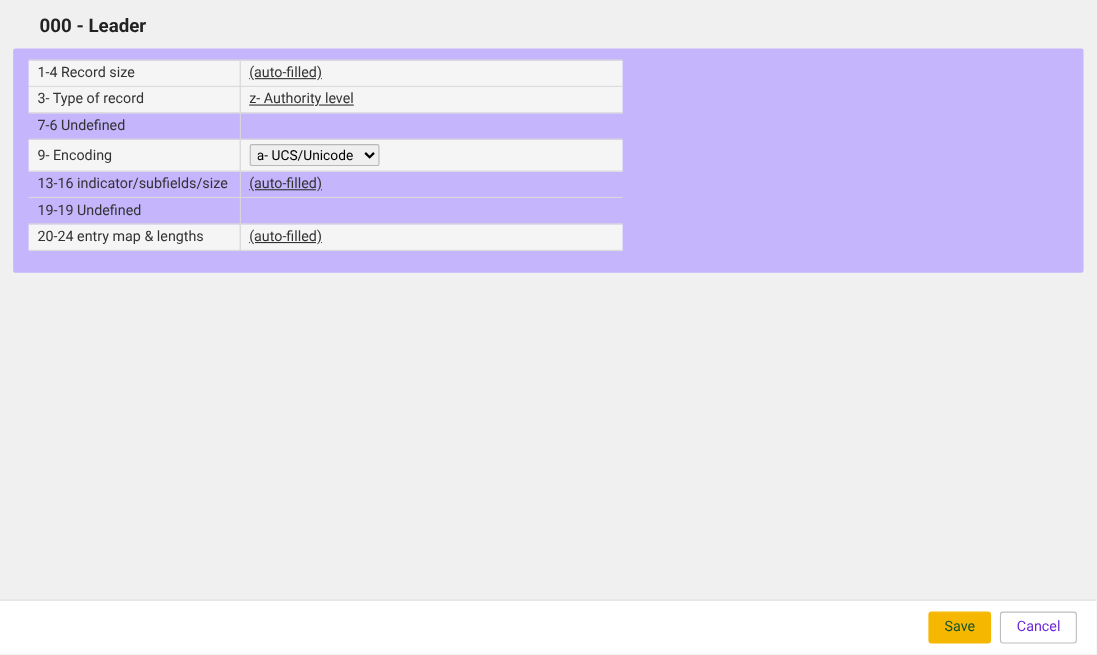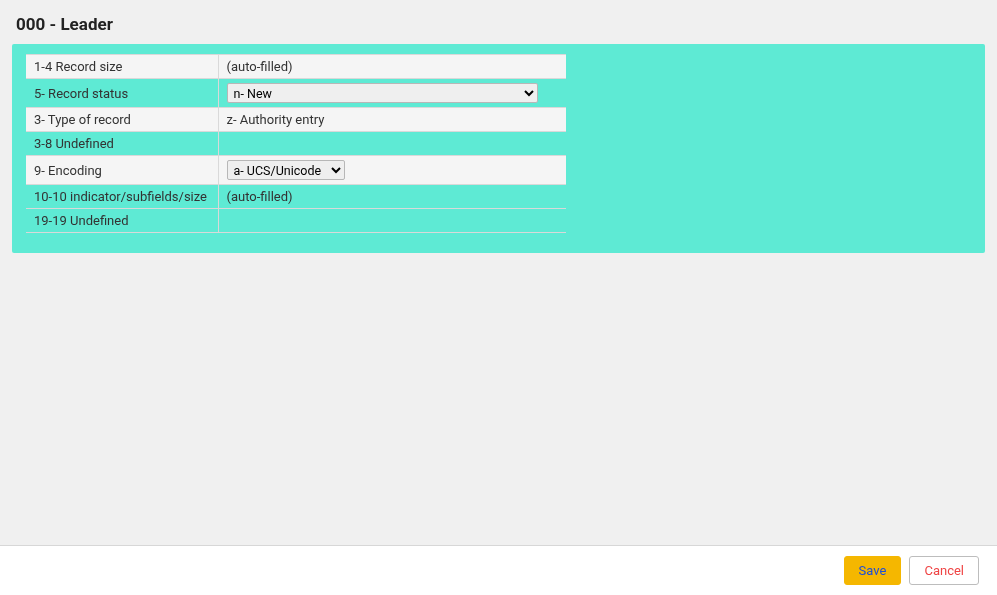--- a/index.html
+++ b/index.html
@@ -10,28 +10,29 @@
     body {
       font-family: -apple-system, BlinkMacSystemFont, "Segoe UI", Roboto, "Helvetica Neue", Arial, sans-serif;
       background: #f0f0f0;
       width: 997px;
       height: 595px;
       position: relative;
       color: #333;
     }
     .header-area {
       padding: 14px 16px 10px 16px;
+      margin-left: 20px;
     }
     .panel-title {
       font-size: 17px;
       font-weight: 700;
       color: #222;
     }
     .panel {
-      background: #5eead4;
+      background: #c4b5fd;
       margin: 0 12px;
       padding: 10px 14px 20px 14px;
       border-radius: 2px;
     }
     table.fields {
       border-collapse: collapse;
       width: 540px;
     }
     table.fields td {
       border-bottom: 1px solid #d9d9d9;
@@ -44,20 +45,21 @@
       border-top: 1px solid #d9d9d9;
     }
     td.label-cell {
       width: 192px;
       border-right: 1px solid #d9d9d9;
       padding-left: 8px;
     }
     td.value-cell {
       padding-left: 12px;
       color: #333;
+      text-decoration: underline;
     }
     tr.stripe {
       background: #f5f5f5;
     }
     select {
       font-family: inherit;
       font-size: 12.5px;
       background: #efefef;
       border: 1px solid #b7b7b7;
       border-radius: 2px;
@@ -88,74 +90,70 @@
     .btn {
       font-family: inherit;
       font-size: 13px;
       padding: 6px 14px;
       border-radius: 3px;
       cursor: pointer;
       border: 1px solid transparent;
     }
     .btn-primary {
       background: #f5b700;
-      color: #1d4ed8;
+      color: #14532d;
       border-color: #f5b700;
     }
     .btn-secondary {
       background: #fff;
-      color: #ef4444;
+      color: #6d28d9;
       border-color: #bdbdbd;
     }
   </style>
 </head>
 <body>
 
 <div class="header-area">
   <div class="panel-title">000 - Leader</div>
 </div>
 
 <div class="panel">
   <table class="fields">
     <tbody>
         <tr class="stripe">
       <td class="label-cell">1-4 Record size</td>
       <td class="value-cell">(auto-filled)</td>
     </tr>
-    <tr>
-      <td class="label-cell">5- Record status</td>
-      <td class="value-cell">
-        <select class="full">
-          <option>n- New</option>
-        </select>
-      </td>
-    </tr>
     <tr class="stripe">
       <td class="label-cell">3- Type of record</td>
-      <td class="value-cell">z- Authority entry</td>
+      <td class="value-cell">z- Authority level</td>
     </tr>
     <tr>
-      <td class="label-cell">3-8 Undefined</td>
+      <td class="label-cell">7-6 Undefined</td>
       <td class="value-cell"></td>
     </tr>
     <tr class="stripe">
       <td class="label-cell">9- Encoding</td>
       <td class="value-cell">
         <select class="medium">
           <option>a- UCS/Unicode</option>
         </select>
       </td>
     </tr>
     <tr>
-      <td class="label-cell">10-10 indicator/subfields/size</td>
+      <td class="label-cell">13-16 indicator/subfields/size</td>
       <td class="value-cell">(auto-filled)</td>
     </tr>
     <tr>
       <td class="label-cell">19-19 Undefined</td>
       <td class="value-cell"></td>
+    </tr>
+    <tr class="stripe">
+      <td class="label-cell">20-24 entry map &amp; lengths</td>
+      <td class="value-cell">(auto-filled)</td>
     </tr>
   </tbody>
     </table>
 </div>
 
 <div class="footer">
   <button class="btn btn-primary">Save</button>
   <button class="btn btn-secondary">Cancel</button>
 </div>
 

